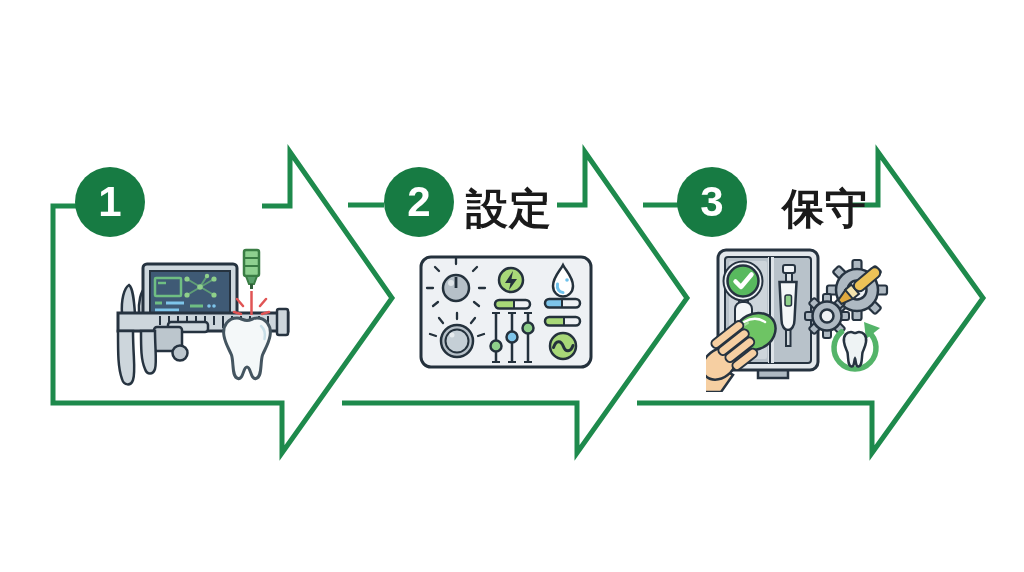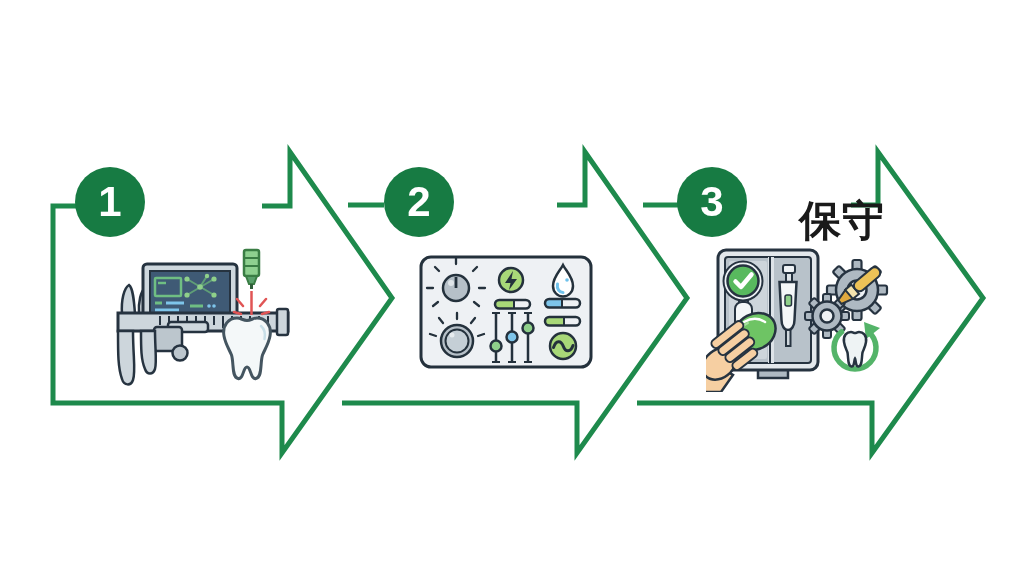--- a/index.html
+++ b/index.html
@@ -16,21 +16,21 @@
   }
   .badge1{left:75px;top:167px;}
   .badge2{left:384px;top:167px;}
   .badge3{left:677px;top:167px;}
   .step-label{
     position:absolute;top:181px;font-size:42px;font-weight:bold;color:#1A1A1A;
     white-space:nowrap;letter-spacing:1px;
   }
   .label1{left:169px;}
   .label2{left:466px;}
-  .label3{left:799px;margin-top:12px;}
+  .label3{left:782px;}
   .icon{position:absolute;}
   .icon1{left:110px;top:238px;width:190px;height:155px;}
   .icon2{left:416px;top:249px;width:180px;height:122px;}
   .icon3{left:706px;top:240px;width:190px;height:152px;}
 </style>
 </head>
 <body>
 
 <div class="canvas">
 
@@ -39,20 +39,21 @@
     <path class="arrow-path" d="M 557 205 H 585 V 152 L 687 298 L 577 453 V 403 H 342" stroke="#1E8A4C"></path>
     <path class="arrow-path" d="M 348 205 H 384" stroke="#1E8A4C"></path>
     <path class="arrow-path" d="M 851 205 H 878 V 152 L 983 298 L 872 453 V 403 H 637" stroke="#1E8A4C"></path>
     <path class="arrow-path" d="M 643 205 H 678" stroke="#1E8A4C"></path>
   </svg>
 
   <div class="badge badge1">1</div>
   <div class="badge badge2">2</div>
   <div class="badge badge3">3</div>
 
+  <div class="step-label label2">設定</div>
   <div class="step-label label3">保守</div>
 
   <svg class="icon icon1" viewBox="0 0 190 155" xmlns="http://www.w3.org/2000/svg">
 
     <g>
       <path d="M12,76 C11,62 14,50 19,47 C23,50 24,62 25,76 Z" fill="#CDD6DC" stroke="#263340" stroke-width="2.5"></path>
       <path d="M29,76 C28,64 31,53 35,50 C39,53 40,64 41,76 Z" fill="#CDD6DC" stroke="#263340" stroke-width="2.5"></path>
     </g>
 
     <g>

